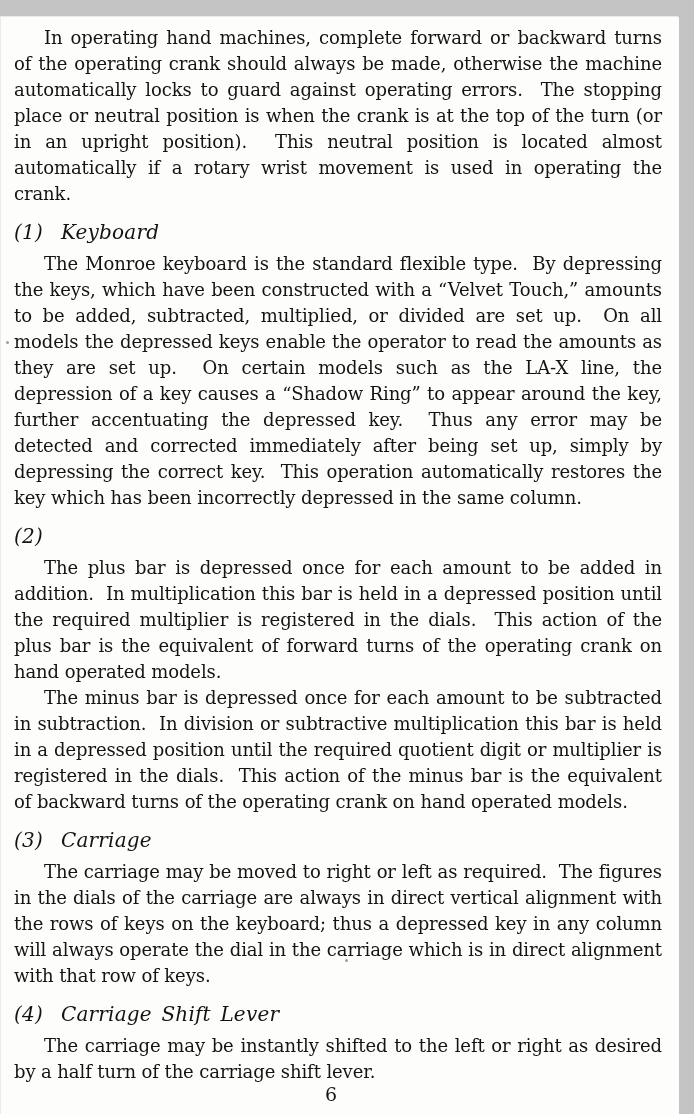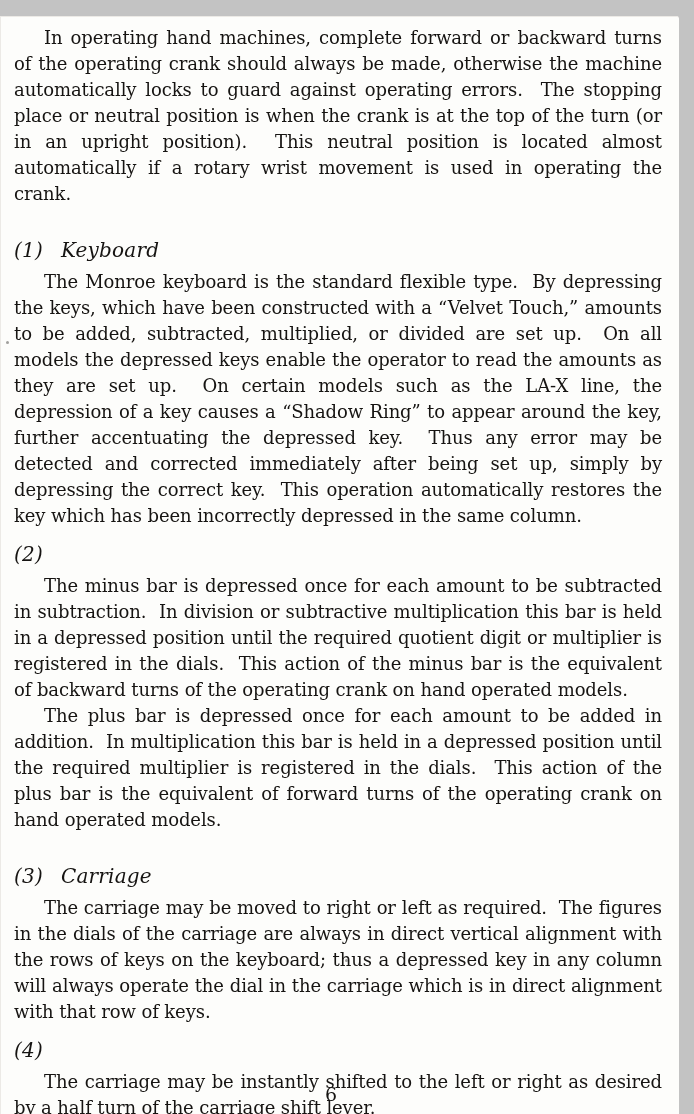--- a/index.html
+++ b/index.html
@@ -44,21 +44,20 @@
     align-items: baseline;
     gap: 18px;
     margin: 13px 0 6px 0;
     font-style: italic;
     font-size: 20px;
     line-height: 25px;
     letter-spacing: 0.2px;
   }
   .heading .h-title {
     word-spacing: 3px;
-    margin-top: 18px;
   }
   .page-number {
     position: absolute;
     left: 0;
     right: 17px;
     bottom: 14px;
     text-align: center;
     font-size: 19px;
     color: var(--ink, #161412);
   }
@@ -84,31 +83,32 @@
 
     <div class="heading">
       <span class="h-num">(1)</span>
       <span class="h-title">Keyboard</span>
     </div>
     <p class="body-p">The Monroe keyboard is the standard flexible type.&nbsp; By depressing the keys, which have been constructed with a “Velvet Touch,” amounts to be added, subtracted, multiplied, or divided are set up.&nbsp; On all models the depressed keys enable the operator to read the amounts as they are set up.&nbsp; On certain models such as the LA-X line, the depression of a key causes a “Shadow Ring” to appear around the key, further accentuating the depressed key.&nbsp; Thus any error may be detected and corrected immediately after being set up, simply by depressing the correct key.&nbsp; This operation automatically restores the key which has been incorrectly depressed in the same column.</p>
 
     <div class="heading">
       <span class="h-num">(2)</span>
     </div>
+    <p class="body-p">The plus bar is depressed once for each amount to be added in addition.&nbsp; In multiplication this bar is held in a depressed position until the required multiplier is registered in the dials.&nbsp; This action of the plus bar is the equivalent of forward turns of the operating crank on hand operated models.</p>
     <p class="body-p">The minus bar is depressed once for each amount to be subtracted in subtraction.&nbsp; In division or subtractive multiplication this bar is held in a depressed position until the required quotient digit or multiplier is registered in the dials.&nbsp; This action of the minus bar is the equivalent of backward turns of the operating crank on hand operated models.</p>
-    <p class="body-p">The plus bar is depressed once for each amount to be added in addition.&nbsp; In multiplication this bar is held in a depressed position until the required multiplier is registered in the dials.&nbsp; This action of the plus bar is the equivalent of forward turns of the operating crank on hand operated models.</p>
 
     <div class="heading">
       <span class="h-num">(3)</span>
       <span class="h-title">Carriage</span>
     </div>
     <p class="body-p">The carriage may be moved to right or left as required.&nbsp; The figures in the dials of the carriage are always in direct vertical alignment with the rows of keys on the keyboard; thus a depressed key in any column will always operate the dial in the carriage which is in direct alignment with that row of keys.</p>
 
     <div class="heading">
       <span class="h-num">(4)</span>
+      <span class="h-title">Carriage Shift Lever</span>
     </div>
     <p class="body-p">The carriage may be instantly shifted to the left or right as desired by a half turn of the carriage shift lever.</p>
 
     <div class="page-number">6</div>
   </div>
 
   <div class="speck s1"></div>
   <div class="speck s2"></div>
   <div class="speck s3"></div>
 </div>

